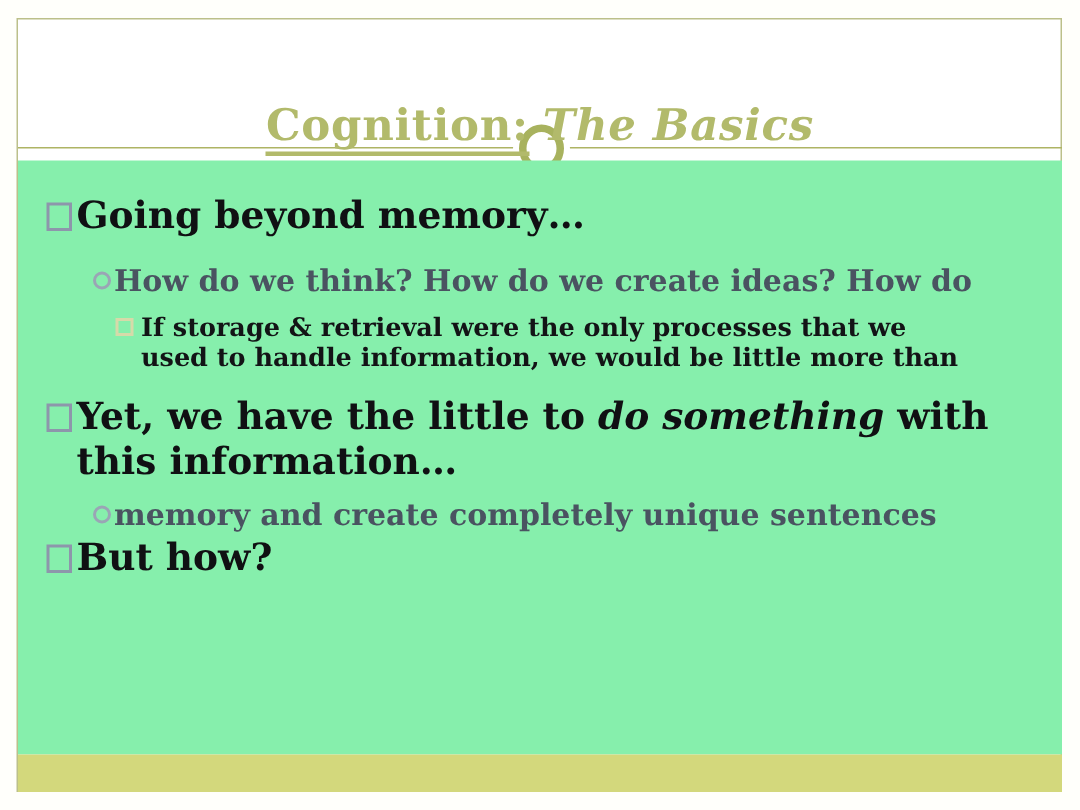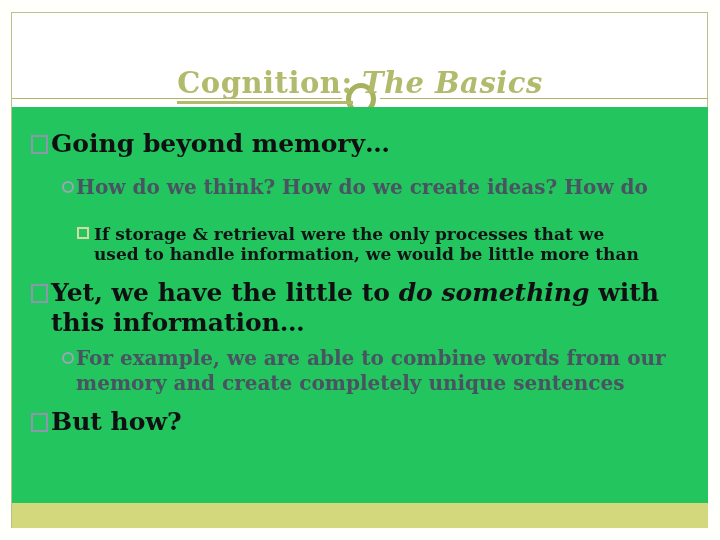--- a/index.html
+++ b/index.html
@@ -36,21 +36,21 @@
     position:absolute; left:346px; top:83px;
     width:20px; height:22px;
     border:5px solid #a8b25e;
     border-radius:50%;
     background:#ffffff;
     box-shadow:0 0 0 4px #ffffff;
   }
   .content {
     position:absolute; left:12px; top:107px;
     width:696px; height:396px;
-    background:#22c55e;
+    background:#86efac;
     padding:22px 6px 0 19px;
     box-sizing:border-box;
     overflow:hidden;
   }
   .band {
     position:absolute; left:12px; top:503px;
     width:696px; height:25px;
     background:#d3d87c;
   }
   .item { position:relative; }
@@ -77,24 +77,24 @@
   .l3 {
     font-size:17px; line-height:1.22; font-weight:bold;
     color:#131416; padding-left:63px;
   }
   .l3 .blt {
     position:absolute; left:46px; top:3px;
     width:8px; height:8px;
     border:2px solid #d6daa9;
   }
   .item:nth-child(2) { margin-top:15px; }
-  .item:nth-child(3) { margin-top:24px; }
+  .item:nth-child(3) { margin-top:9px; }
   .item:nth-child(4) { margin-top:13px; }
   .item:nth-child(5) { margin-top:7px; }
-  .item:nth-child(6) { margin-top:11px; }
+  .item:nth-child(6) { margin-top:1px; }
   em { font-style:italic; }
 </style>
 </head>
 <body>
 
 <div class="frame"></div>
 
 <div class="divider"></div>
 <div class="ornament"></div>
 
@@ -121,21 +121,20 @@
   </div>
 
   <div class="item l1">
     <span class="blt"></span>
     <div class="line"><span>Yet, we have the little to </span><em>do something</em><span> with</span></div>
     <div class="line">this information…</div>
   </div>
 
   <div class="item l2">
     <span class="blt"></span>
-    <div class="line">For example, we are able to combine words from our</div>
     <div class="line">memory and create completely unique sentences</div>
   </div>
 
   <div class="item l1">
     <span class="blt"></span>
     <div class="line">But how?</div>
   </div>
 
 </div>
 

